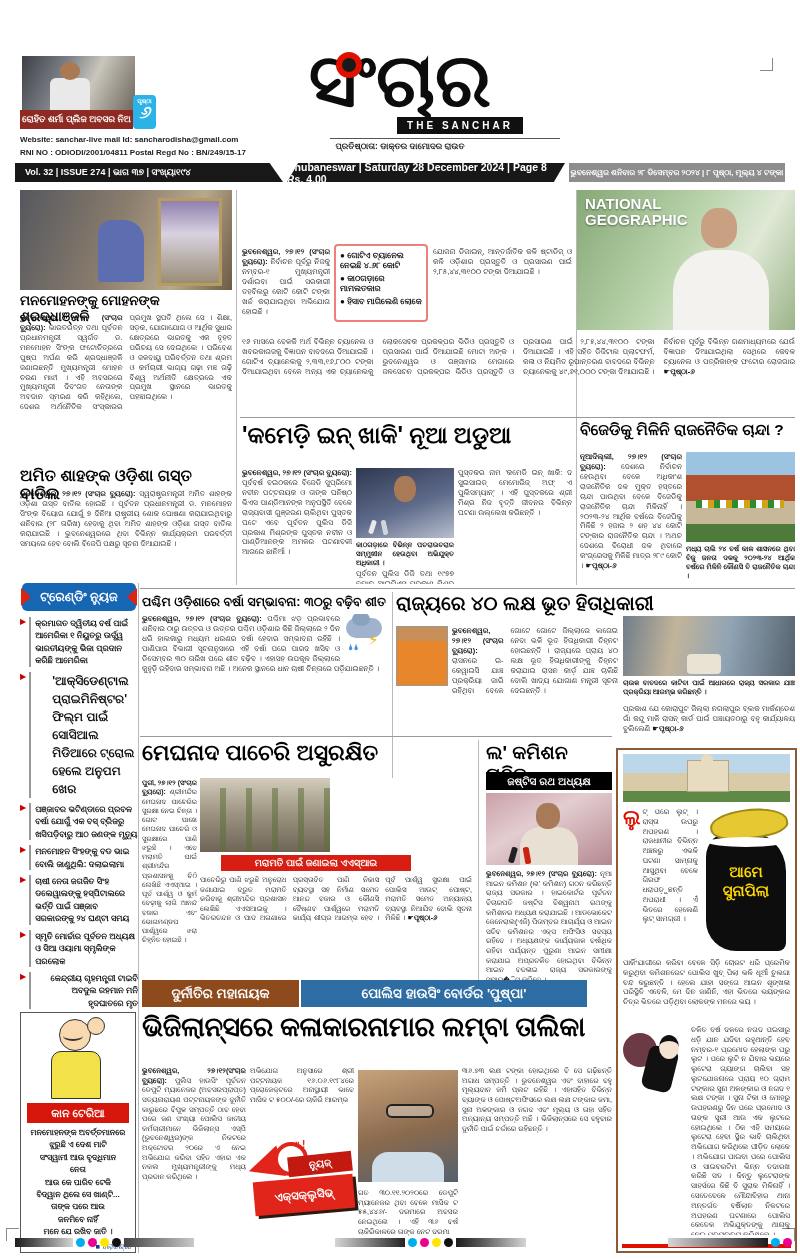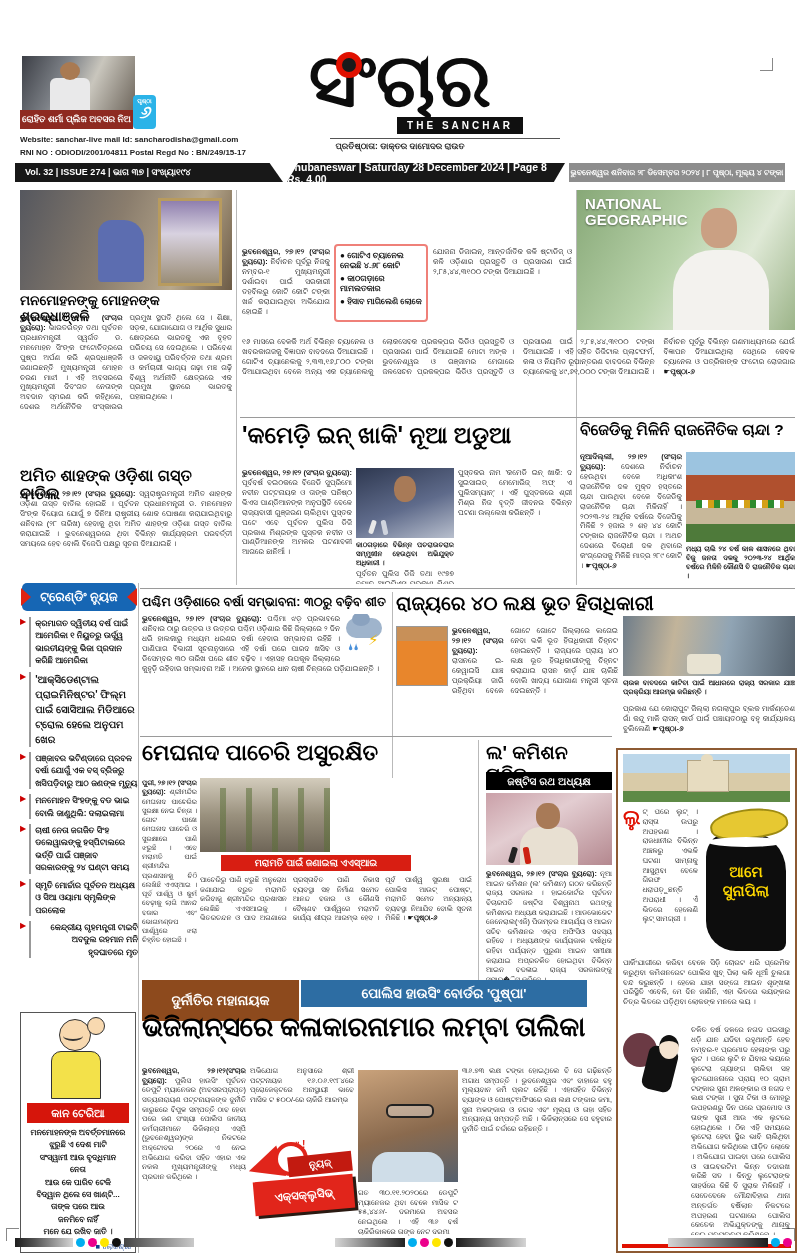--- a/index.html
+++ b/index.html
@@ -151,21 +151,21 @@
       <span>ଟ୍ରେଣ୍ଡିଂ ନ୍ୟୁଜ</span>
       <span class="abs" style="right:-1px;top:5px;width:0;height:0;border-top:9px solid transparent;border-bottom:9px solid transparent;border-right:10px solid #e02310;"></span>
     </div>
     <div style="margin-top:6px;">
       <div style="display:flex;gap:3px;margin-bottom:5px;">
           <span style="color:#c00;font-size:8px;">▶</span>
           <span style="border-left:2px solid #999;padding-left:4px;font-size:8.3px;font-weight:bold;line-height:1.5;">କ୍ରମାଗତ ଦ୍ୱିତୀୟ ବର୍ଷ ପାଇଁ ଆମେରିକା ୧ ନିୟୁତରୁ ଊର୍ଦ୍ଧ୍ୱ ଭାରତୀୟଙ୍କୁ ଭିଜା ପ୍ରଦାନ କରିଛି ଆମେରିକା</span>
         </div>
       <div style="display:flex;gap:3px;margin-bottom:5px;">
           <span style="color:#c00;font-size:8px;">▶</span>
-          <span style="border-left:2px solid #999;padding-left:4px;font-size:10px;font-weight:bold;line-height:1.5;">'ଆକ୍ସିଡେଣ୍ଟାଲ ପ୍ରାଇମିନିଷ୍ଟର' ଫିଲ୍ମ ପାଇଁ ସୋସିଆଲ ମିଡିଆରେ ଟ୍ରୋଲ ହେଲେ ଅନୁପମ ଖେର</span>
+          <span style="border-left:2px solid #999;padding-left:21px;font-size:12px;font-weight:bold;line-height:1.5;">'ଆକ୍ସିଡେଣ୍ଟାଲ ପ୍ରାଇମିନିଷ୍ଟର' ଫିଲ୍ମ ପାଇଁ ସୋସିଆଲ ମିଡିଆରେ ଟ୍ରୋଲ ହେଲେ ଅନୁପମ ଖେର</span>
         </div>
       <div style="display:flex;gap:3px;margin-bottom:5px;">
           <span style="color:#c00;font-size:8px;">▶</span>
           <span style="border-left:2px solid #999;padding-left:4px;font-size:8.3px;font-weight:bold;line-height:1.5;">ପଞ୍ଜାବର ଭଟିଣ୍ଡାରେ ପ୍ରବଳ ବର୍ଷା ଯୋଗୁଁ ଏକ ବସ୍ ବ୍ରିଜରୁ ଖସିପଡ଼ିବାରୁ ଆଠ ଜଣଙ୍କ ମୃତ୍ୟୁ</span>
         </div>
       <div style="display:flex;gap:3px;margin-bottom:5px;">
           <span style="color:#c00;font-size:8px;">▶</span>
           <span style="border-left:2px solid #999;padding-left:4px;font-size:8.3px;font-weight:bold;line-height:1.5;">ମନମୋହନ ସିଂହଙ୍କୁ ବଡ ଭାଇ ବୋଲି ଜାଣୁଥିଲି: ଦଲାଇଲାମା</span>
         </div>
       <div style="display:flex;gap:3px;margin-bottom:5px;">
@@ -264,21 +264,21 @@
       <div style="float:left;width:64px;height:74px;position:relative;margin-right:4px;">
         <div style="position:absolute;left:0;top:8px;width:34px;height:34px;background:#6b3a44;border-radius:50%;"></div>
         <div style="position:absolute;left:22px;top:22px;width:30px;height:44px;background:#111;border-radius:8px;transform:rotate(14deg);"></div>
         <div style="position:absolute;left:36px;top:10px;width:20px;height:18px;background:#f4e3d0;border-radius:50%;border-top:6px solid #111;"></div>
       </div>
       <div class="bt j" style="font-size:7.3px;height:210px;">ଚଳିତ ବର୍ଷ ଦଳରେ ନଗଦ ପଇସାରୁ ଧଡ଼ି ଯାନ ଯଦିବା ରହୁଥାନ୍ତି ହେବ ନମ୍ବର-୧ ପ୍ରମୋଦ ହେଲାଙ୍କ ପରୁ ଲୁଟ । ପରେ ଲୁଟି ନ ଯିବାର ଭୟରେ ଲୁଟେରା ଗ୍ୟାଙ୍ଗ ଚାଲିବା ସହ ଲୁଟଯୋଜନାରେ ପ୍ରାୟ ୧୦ ଗ୍ରାମ ଟଙ୍କାର ସୁନା ଅଳଙ୍କାର ଓ ନଗଦ ୧ ଲକ୍ଷ ଟଙ୍କା । ସୁନା ଟିକା ଓ ମୋହରୁ ଉପହରଣରୁ ଦିନ ପରେ ପ୍ରମୋଦ ଓ ତାଙ୍କ ସ୍ତ୍ରୀ ଆଉ ଏକ ଲୁଟରେ ହୋଇଥିଲେ । ଠିକ ଏହି ସମୟରେ ଲୁଟେରା ହେବା ସ୍ଥିର ଭାବି ଚାଲିଥିବା ଅଭିଯୋଗ କରିଥିଲେ ପୀଡ଼ିତ ଲୋକେ । ଅଭିଯୋଗ ପାଇବା ପରେ ପୋଲିସ ଓ ସାଇବରଟିମ ଭିନ୍ନ ତଦାରଖ କରିଛି ସତ । କିନ୍ତୁ ଲୁଟେରାଙ୍କ ସାହର୍ସରେ କିଛି ବି ସୁରାକ ମିଳିନାହିଁ । ସେତେବେଳେ ମୌନ୍ଦାବିହାର ଥାନା ଅନ୍ତର୍ଗତ ବର୍ଷିଲାନ ନିକଟରେ ଅପହରଣ ଘଟଣାରେ ପୋଲିସ କେତେକ ଅଭିଯୁକ୍ତଙ୍କୁ ଥାନାକୁ ନେଇ ପଚରାଉଚରା କରିଥିଲେ ।</div>
     </div>
     <div style="position:absolute;left:4px;right:4px;bottom:3px;height:4px;background:#e01000;"></div>
   </div>
 
-  <div class="abs kick" style="left:142px;top:980px;width:157px;height:41px;background:#8d4a1d;font-size:13.5px;">
+  <div class="abs kick" style="left:142px;top:980px;width:157px;height:27px;background:#8d4a1d;font-size:13.5px;">
     <span>ଦୁର୍ନୀତିର ମହାନାୟକ</span>
   </div>
   <div class="abs kick" style="left:301px;top:980px;width:286px;height:27px;background:#2d6da3;font-size:13.5px;">
     <span>ପୋଲିସ ହାଉସିଂ ବୋର୍ଡର 'ପୁଷ୍ପା'</span>
   </div>
   <div class="abs hl" style="left:142px;top:1012px;width:470px;font-size:27px;letter-spacing:-0.5px;">ଭିଜିଲାନ୍ସରେ କଳାକାରନାମାର ଲମ୍ବା ତାଲିକା</div>
   <div class="abs bt j" style="left:142px;top:1066px;width:104px;height:188px;font-size:7.2px;">
     <b>ଭୁବନେଶ୍ୱର, ୨୭।୧୨(ସଂଚାର ବ୍ୟୁରୋ):</b>
     <span>ପୁଲିସ ହାଉସିଂ ପୂର୍ବତନ ଡେପୁଟି ମ୍ୟାନେଜର (ଅବସରପ୍ରାପ୍ତ) ସତ୍ୟନାରାୟଣ ପଟ୍ଟନାୟକଙ୍କ ଦୁର୍ନୀତି କାରୁଛରେ ବିପୁଳ ସମ୍ପତ୍ତି ଠାବ ହେବା ପରେ ଜଣ ସଂଖ୍ୟା ପୋଲିସ ଜାତୀୟ କର୍ମଚାରୀମାନେ ଭିଜିଲାନ୍ସ ଏସ୍ପି (ଭୁବନେଶ୍ୱର)ଙ୍କ ନିକଟରେ ଅକ୍ଟୋବର ୨୦ରେ ଏ ନେଇ ଅଭିଯୋଗ କରିବା ସହିତ ଏହାର ଏକ ନକଲ ମୁଖ୍ୟମନ୍ତ୍ରୀଙ୍କୁ ମଧ୍ୟ ପ୍ରଦାନ କରିଥିଲେ ।</span>
   </div>

